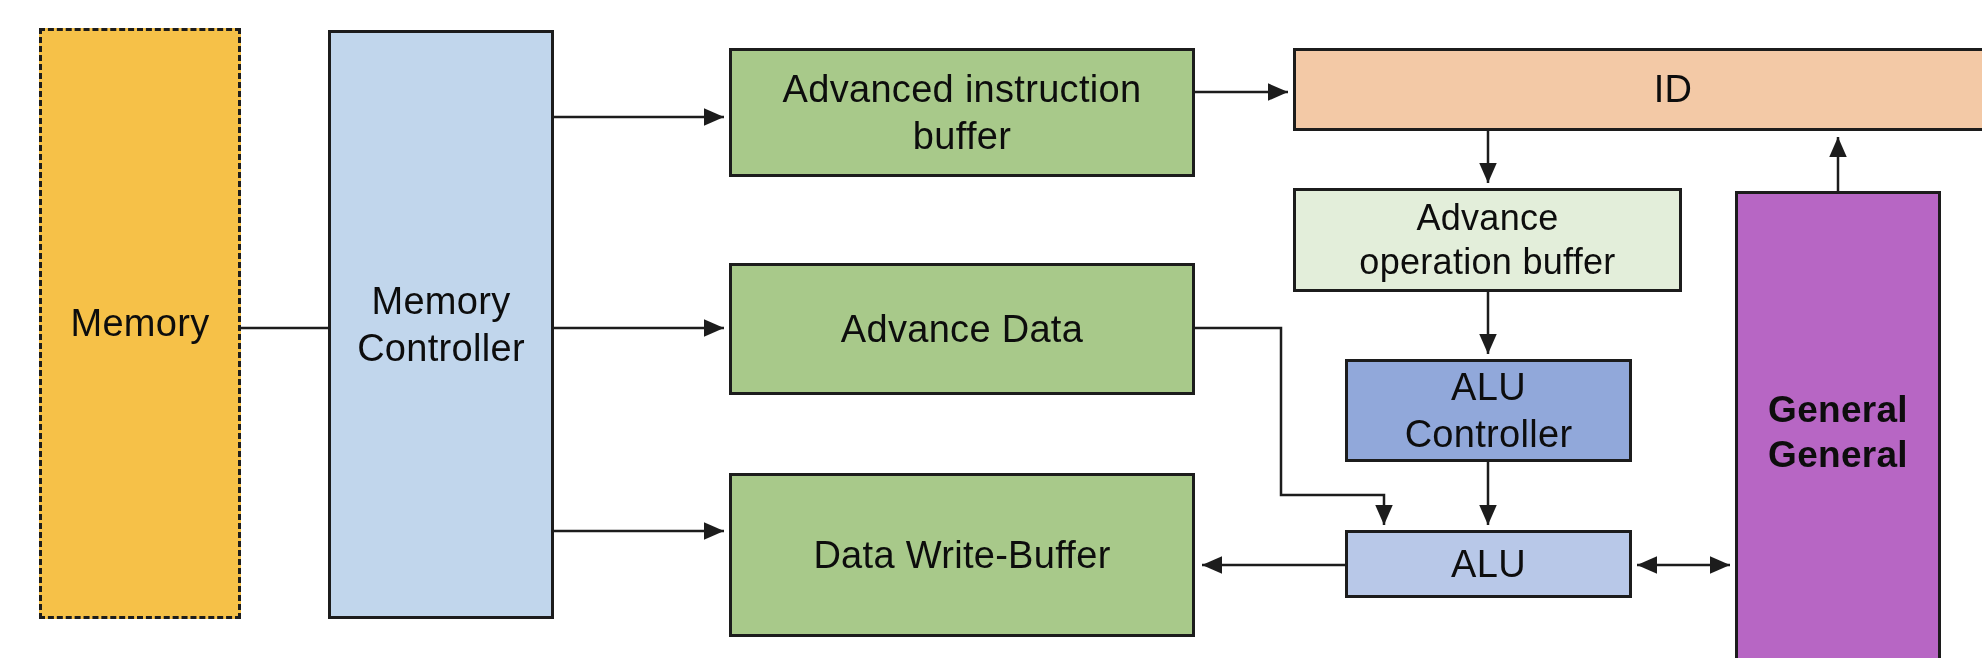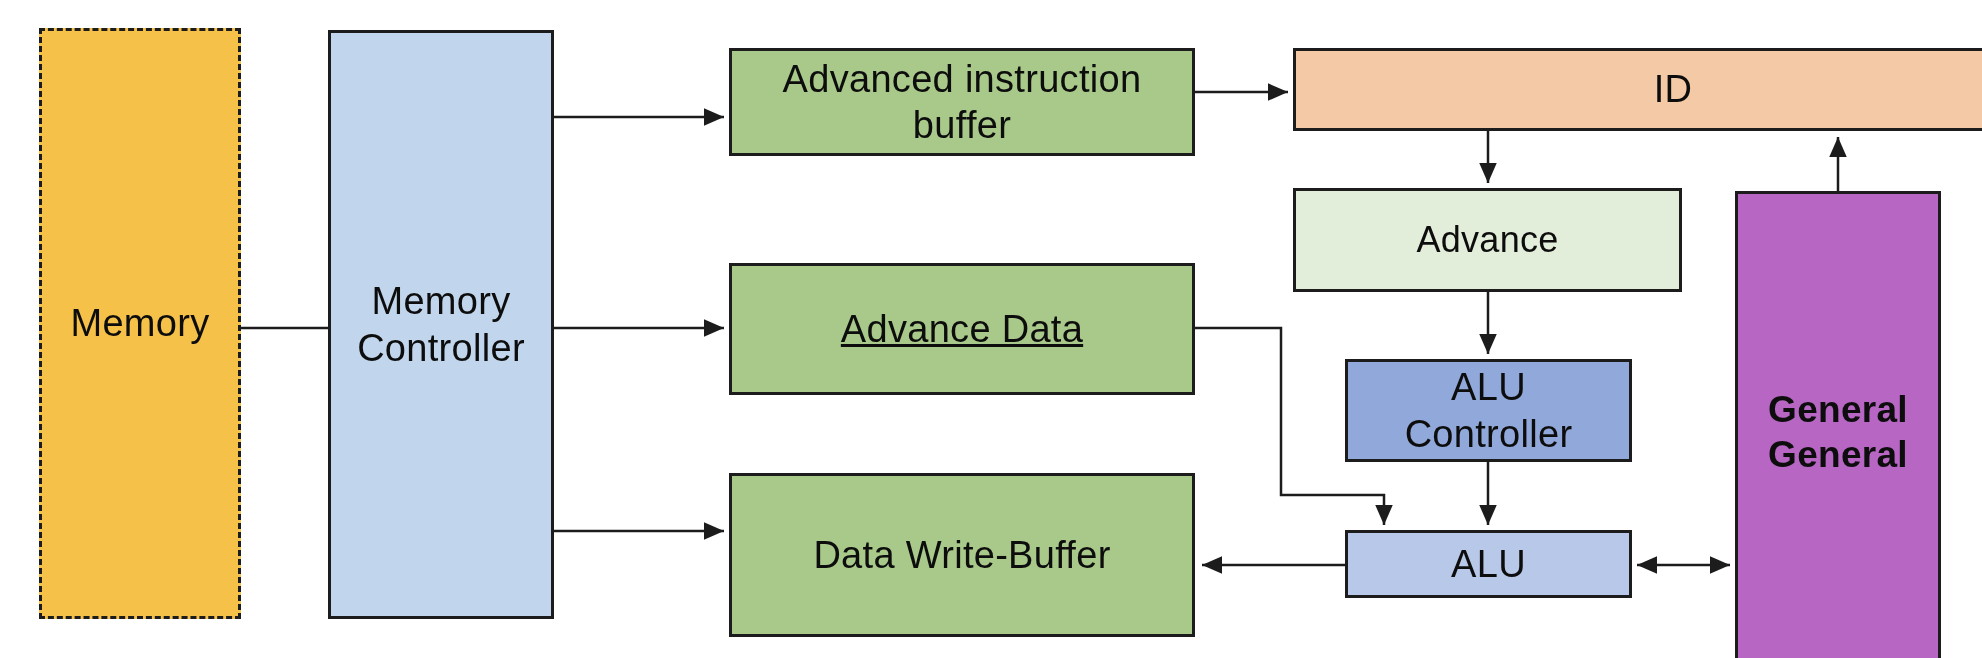--- a/index.html
+++ b/index.html
@@ -51,39 +51,40 @@
 
   <div class="node node--dashed" style="left: 39px; top: 28px; width: 202px; height: 591px; background-color: rgb(246, 193, 72);">
     <span class="ln">Memory</span>
   </div>
 
   <div class="node" style="left: 328px; top: 30px; width: 226px; height: 589px; background-color: rgb(193, 214, 236);">
     <span class="ln">Memory</span>
     <span class="ln">Controller</span>
   </div>
 
-  <div class="node" style="left: 729px; top: 48px; width: 466px; height: 108px; background-color: rgb(168, 201, 138);">
+  <div class="node" style="left: 729px; top: 48px; width: 466px; height: 129px; background-color: rgb(168, 201, 138);">
     <span class="ln">Advanced instruction</span>
     <span class="ln">buffer</span>
   </div>
 
-  <div class="node" style="left: 729px; top: 263px; width: 466px; height: 132px; background-color: rgb(168, 201, 138); text-decoration: underline;">
+  <div class="node" style="left: 729px; top: 263px; width: 466px; height: 132px; background-color: rgb(168, 201, 138);">
     <span class="ln">Advance Data</span>
   </div>
 
   <div class="node" style="left: 729px; top: 473px; width: 466px; height: 164px; background-color: rgb(168, 201, 138);">
     <span class="ln">Data Write-Buffer</span>
   </div>
 
   <div class="node" style="left: 1293px; top: 48px; width: 760px; height: 83px; background-color: rgb(243, 201, 166);">
     <span class="ln">ID</span>
   </div>
 
   <div class="node node--small" style="left: 1293px; top: 188px; width: 389px; height: 104px; background-color: rgb(227, 238, 218); text-align: right;">
     <span class="ln">Advance</span>
+    <span class="ln">operation buffer</span>
   </div>
 
   <div class="node" style="left: 1345px; top: 359px; width: 287px; height: 103px; background-color: rgb(145, 168, 218);">
     <span class="ln">ALU</span>
     <span class="ln">Controller</span>
   </div>
 
   <div class="node" style="left: 1345px; top: 530px; width: 287px; height: 68px; background-color: rgb(184, 200, 232);">
     <span class="ln">ALU</span>
   </div>

